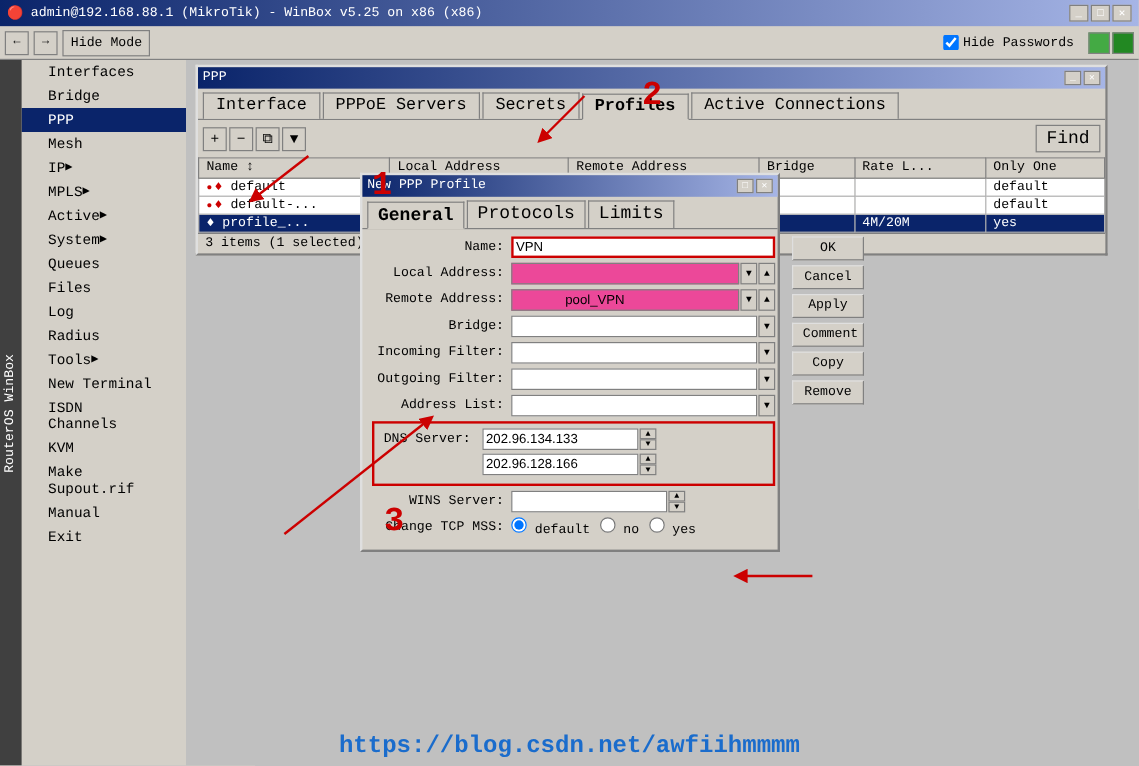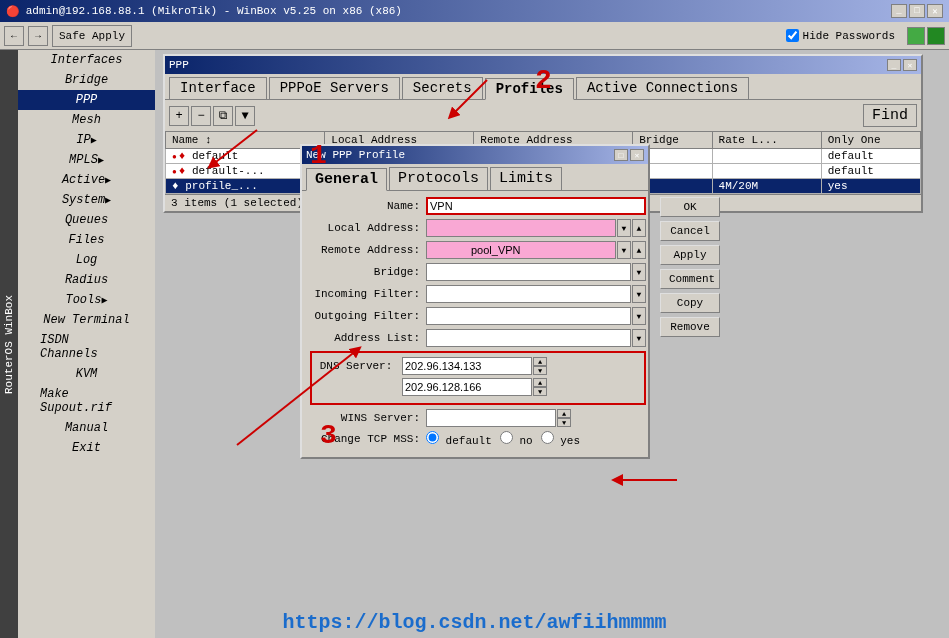--- a/index.html
+++ b/index.html
@@ -68,22 +68,21 @@
     .main-layout {
       display: flex;
       height: calc(638px - 22px - 28px);
     }
     .sidebar-item {
       padding: 3px 22px;
       cursor: pointer;
       font-size: 12px;
       display: flex;
       align-items: center;
-      justify-content: center;
-      font-style: italic;
+      justify-content: flex-start;
     }
     .sidebar-item.active { background: #0a246a; color: white; }
     .sidebar-item .arrow { font-size: 10px; }
     .routeros-label {
       position: absolute;
       bottom: 0;
       left: 0;
       width: 18px;
       height: 100%;
       background: #404040;
@@ -279,21 +278,21 @@
     }
     .form-input {
       flex: 1;
       height: 18px;
       border: 1px solid #808080;
       background: white;
       font-size: 11px;
       padding: 0 2px;
     }
     .form-input.highlighted {
-      background: #f9a8d4;
+      background: #ec4899;
       padding-left: 44px;
     }
     .form-input-red {
       border: 2px solid #cc0000;
       background: white;
     }
     .input-with-btn {
       display: flex;
       flex: 1;
       gap: 1px;
@@ -422,21 +421,21 @@
   <div class="title-bar-controls">
     <div class="title-btn">_</div>
     <div class="title-btn">□</div>
     <div class="title-btn">✕</div>
   </div>
 </div>
 
 <div class="toolbar">
   <div class="toolbar-icon">←</div>
   <div class="toolbar-icon">→</div>
-  <div class="toolbar-btn">Safe Apply</div>
+  <div class="toolbar-btn">Hide Mode</div>
   <div class="hide-passwords">
     <input type="checkbox" checked="" style="">
     <span>Hide Passwords</span>
     <div style="display:flex;gap:2px;margin-left:8px;">
       <div style="width:18px;height:18px;background:#44aa44;border:1px solid #808080;"></div>
       <div style="width:18px;height:18px;background:#228822;border:1px solid #808080;"></div>
     </div>
   </div>
 </div>
 

